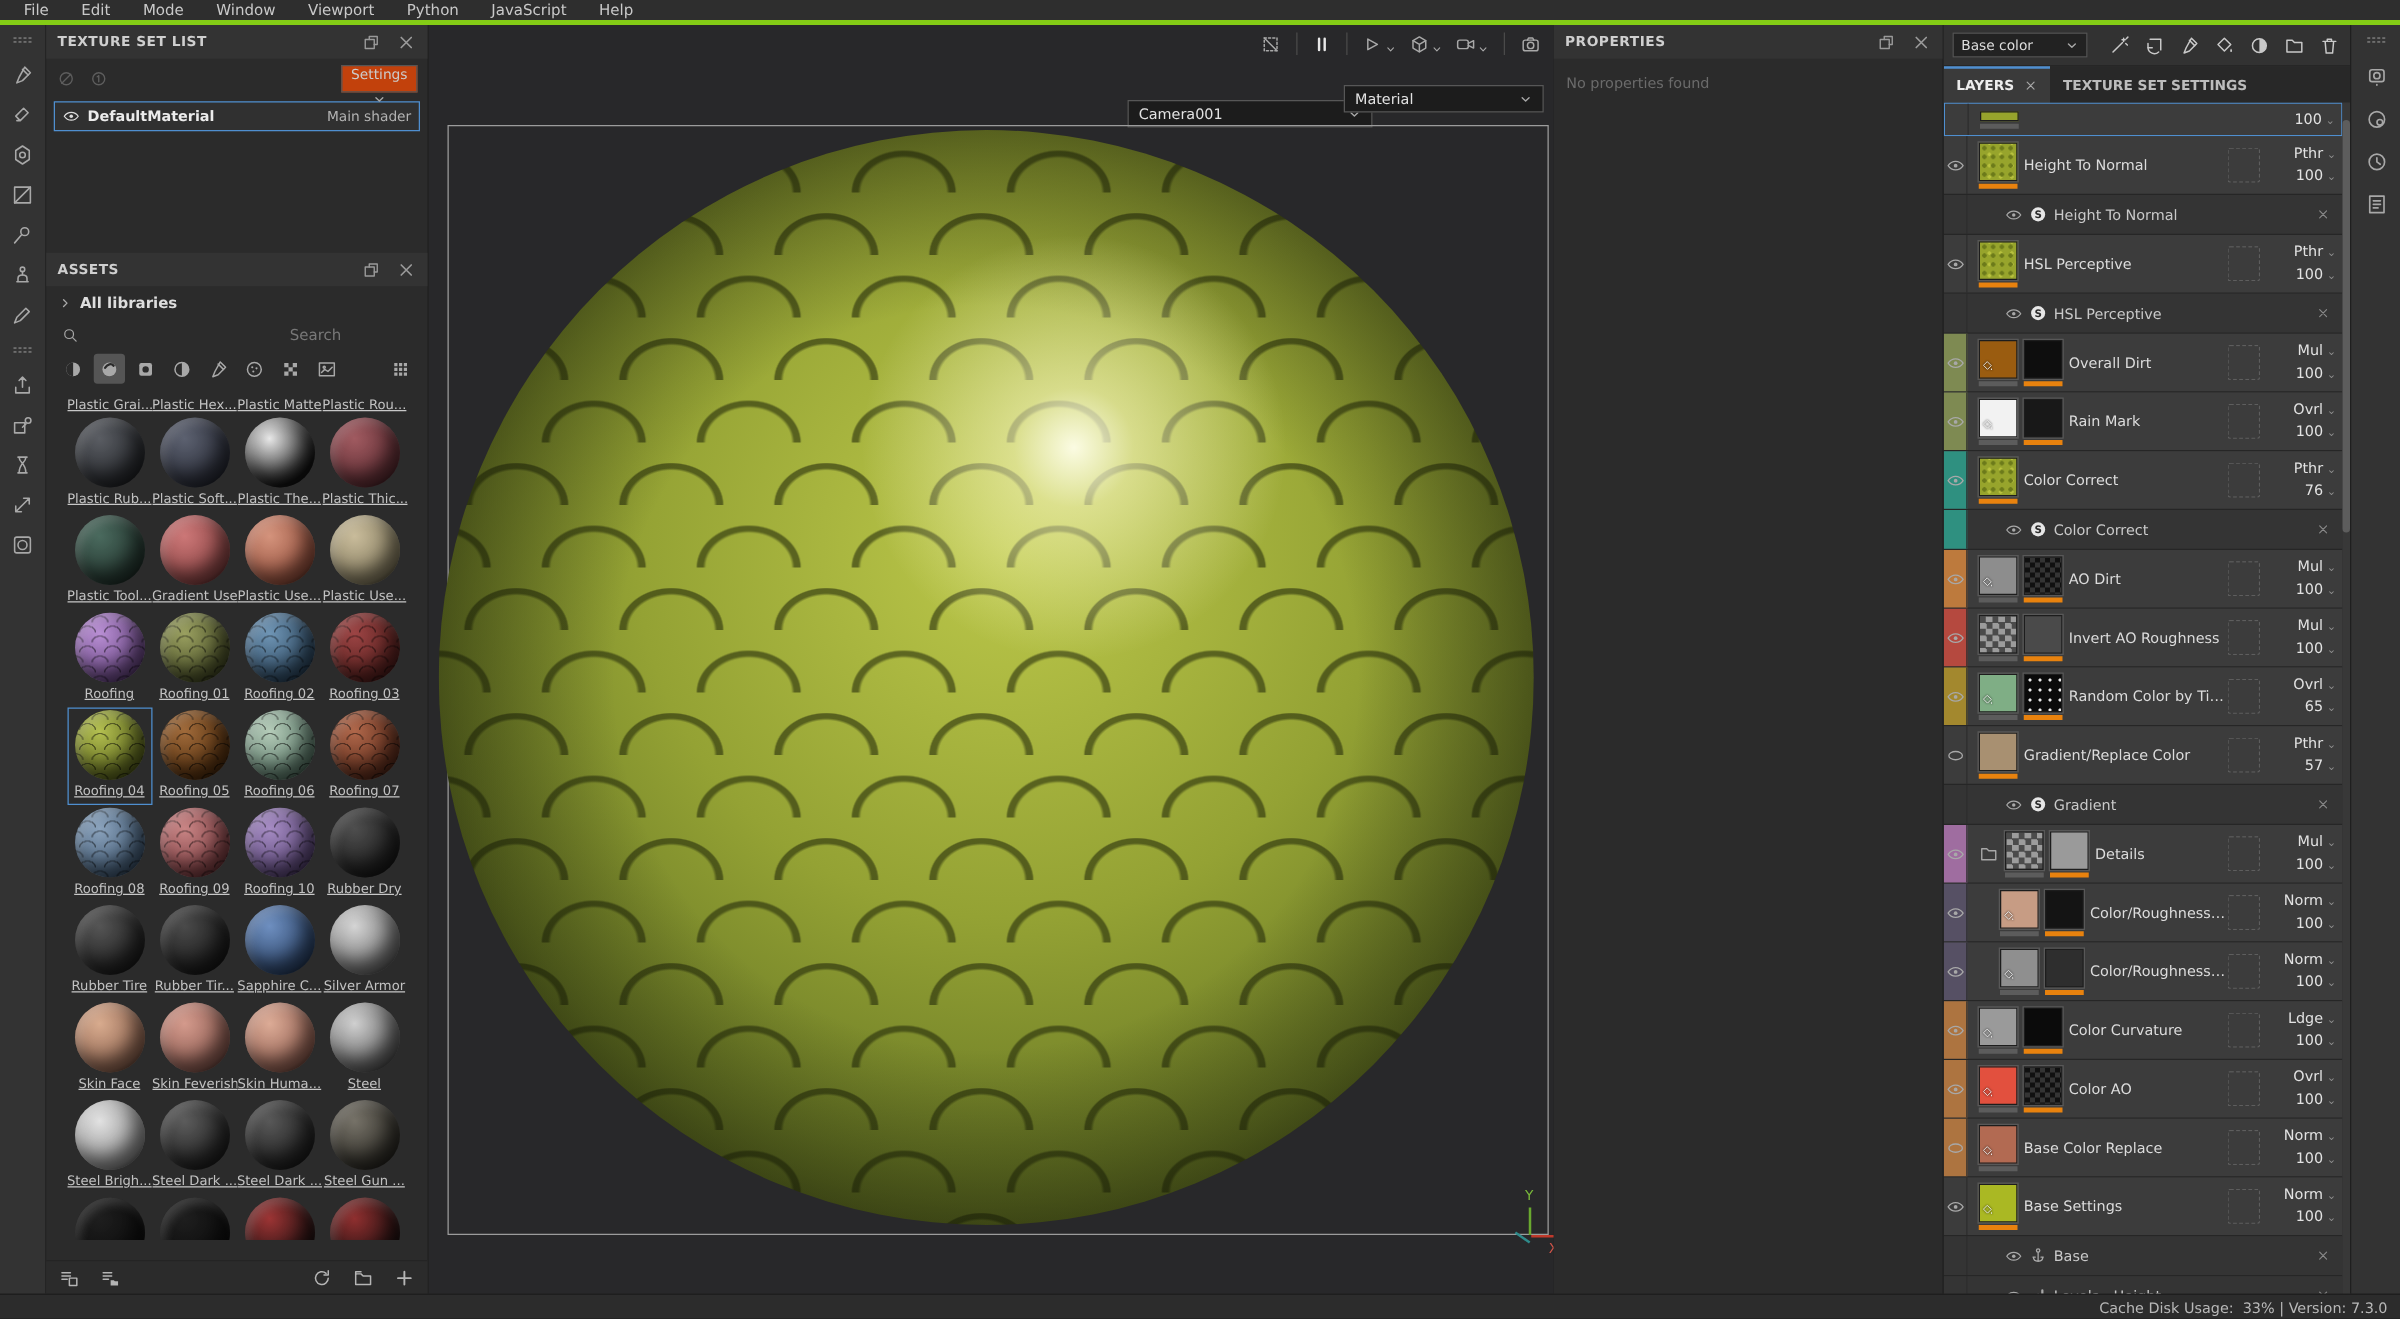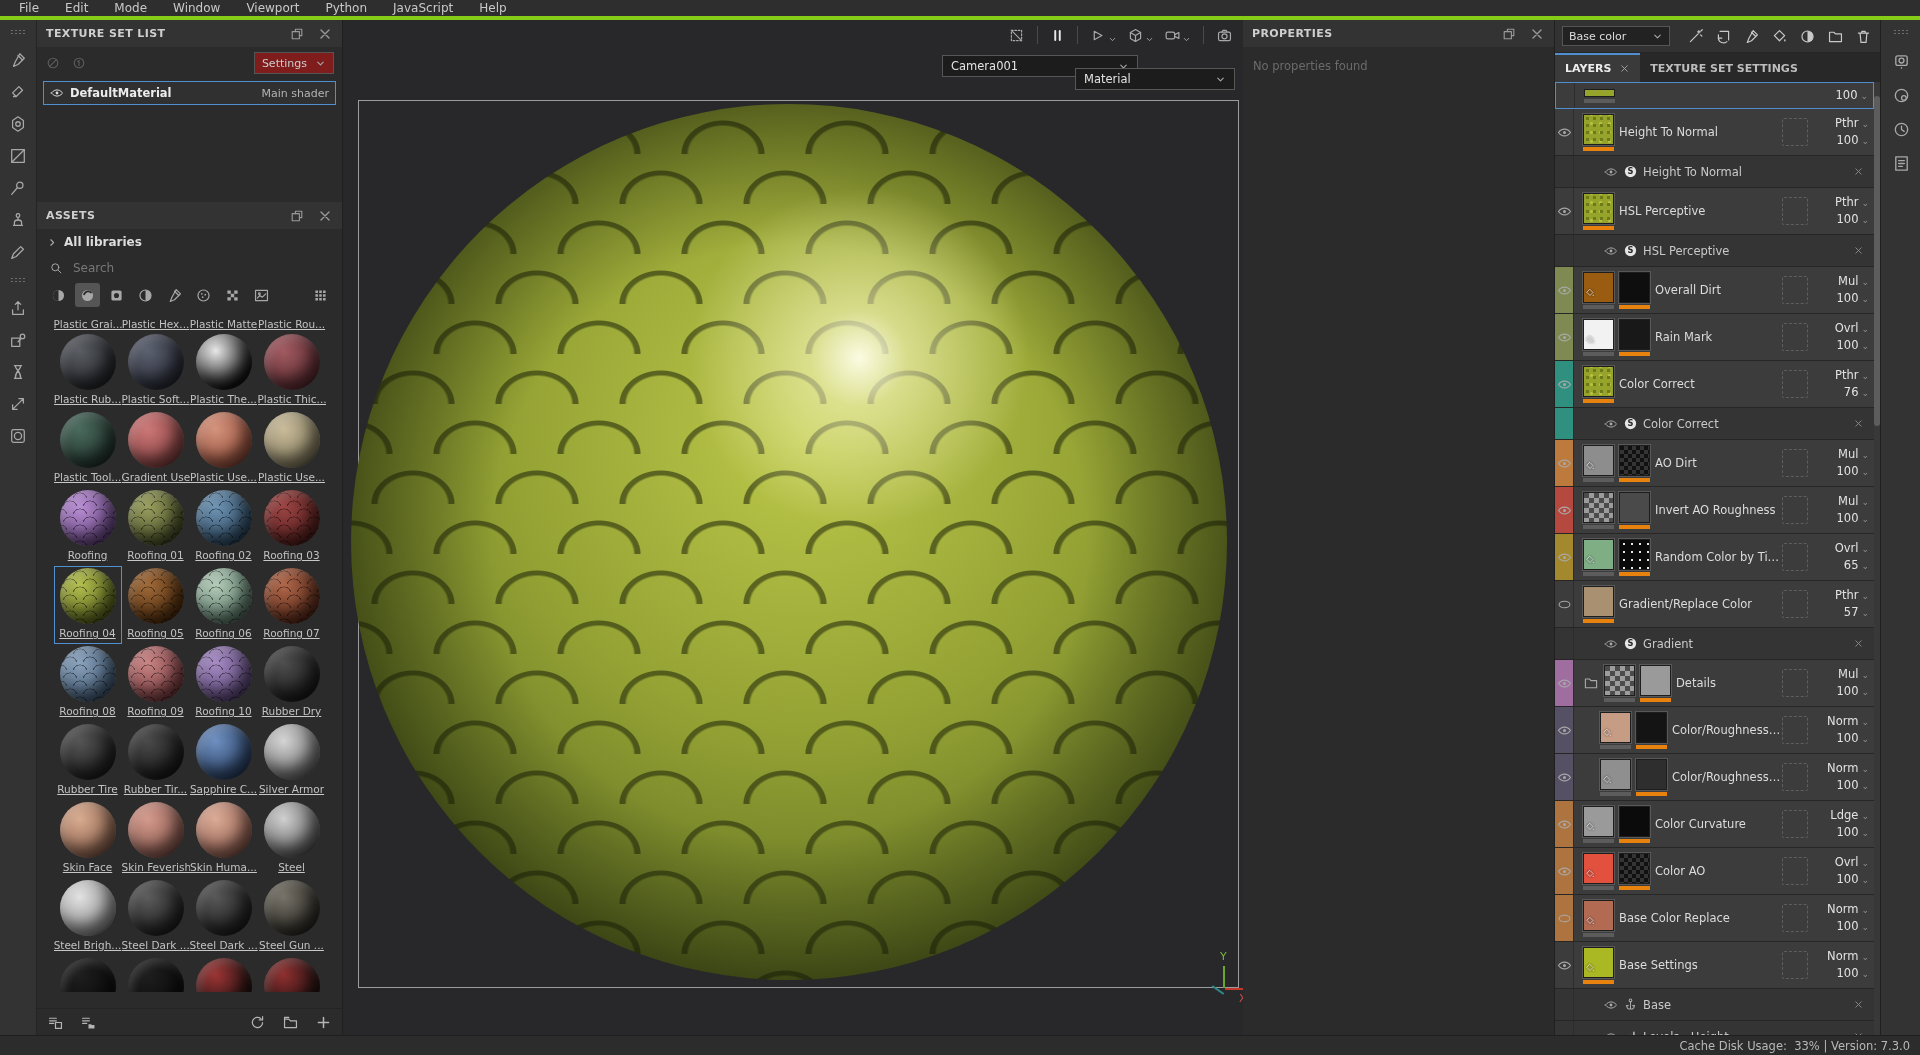--- a/index.html
+++ b/index.html
@@ -17,29 +17,29 @@
   .grip{width:16px;height:6px;margin:9px 0;background-image:radial-gradient(#6e6e6e 1px,transparent 1.2px);background-size:4px 3px;}
   
   .panel{background:#2b2b2b;box-sizing:border-box;}
   .phead{height:27px;background:#333;display:flex;align-items:center;padding:0 9px;font-weight:bold;font-size:11px;letter-spacing:.4px;color:#cfcfcf;}
   .phead .sp{flex:1;}
   .phead .icon{margin-left:12px;color:#9a9a9a;}
   
   #tsl{left:37px;top:20px;width:306px;height:182px;border-right:1px solid #1f1f1f;}
   #tsl-settings-row{display:flex;align-items:center;padding:5px 8px 4px 8px;}
   #tsl-settings-row .dim{color:#5d5d5d;margin-right:10px;}
-  .dd-btn{height:20px;background:#7f1d1d;border:1px solid #555;display:flex;align-items:center;padding:0 7px;font-size:11px;color:#ccc;gap:8px;}
+  .dd-btn{height:20px;background:#c2410c;border:1px solid #555;display:flex;align-items:center;padding:0 7px;font-size:11px;color:#ccc;gap:8px;flex-direction:column;}
   #tsl-mat-row{margin:3px 6px 0 6px;height:22px;border:1px solid #4f8fd0;background:#303030;display:flex;align-items:center;padding:0 6px;gap:6px;}
   #tsl-mat-row .mname{font-weight:bold;font-size:11.5px;color:#ececec;flex:1;}
   #tsl-mat-row .shader{color:#b3b3b3;font-size:11px;}
   
   #assets{left:37px;top:202px;width:306px;height:833px;border-right:1px solid #1f1f1f;position:absolute;}
   #assets-lib{height:26px;display:flex;align-items:center;padding-left:10px;gap:6px;font-weight:bold;font-size:12px;color:#ddd;}
   #assets-search{height:25px;display:flex;align-items:center;padding-left:12px;gap:8px;}
-  #assets-search input{background:transparent;border:none;outline:none;color:#bbb;font-size:12px;font-family:inherit;width:200px;}
+  #assets-search input{background:transparent;border:none;outline:none;color:#bbb;font-size:12px;font-family:inherit;width:200px;text-align:right;}
   #assets-search input::placeholder{color:#787878;}
   #asset-filters{height:30px;display:flex;align-items:center;padding:0 9px;gap:4px;}
   .fbtn{width:25px;height:24px;display:flex;align-items:center;justify-content:center;border-radius:3px;color:#c2c2c2;}
   .fbtn.sel{background:#555;color:#f0f0f0;}
   .fbtn.right{margin-left:auto;}
   #asset-grid{position:absolute;left:2px;right:2px;top:113px;bottom:27px;overflow:hidden;display:grid;grid-template-columns:repeat(4,68px);justify-content:center;align-content:start;}
   .acell{width:68px;height:78px;text-align:center;position:relative;box-sizing:border-box;padding-top:2px;text-decoration:underline;}
   .acell.a-label{height:17px;padding:0;}
   .acell.partial{height:36px;overflow:hidden;}
   .acell.selected{outline:1px solid #4f8fd0;outline-offset:-1px;}
@@ -631,21 +631,21 @@
     </span>
     <span class="vsep"></span>
     <span class="icon">
         <svg width="17" height="17" viewBox="0 0 20 20" fill="none" stroke="currentColor" stroke-width="1.4" stroke-linecap="round" stroke-linejoin="round">
           <rect x="3" y="6" width="14" height="10" rx="2"></rect>
           <circle cx="10" cy="11" r="3"></circle>
           <path d="M7 6l1-2h4l1 2"></path>
         </svg>
       </span>
   </div>
-  <div class="vpselect" style="left:559px;top:35px;width:196px;margin-left:40px;">
+  <div class="vpselect" style="left:559px;top:60px;width:196px;">
     <span>Camera001</span>
     <span class="sp"></span>
     <span class="icon">
         <svg width="11" height="11" viewBox="0 0 20 20" fill="none" stroke="currentColor" stroke-width="1.4" stroke-linecap="round" stroke-linejoin="round">
           <path d="M5 7.5l5 5 5-5" stroke-width="2"></path>
         </svg>
       </span>
   </div>
   <div class="vpselect" style="left:732px;top:48px;width:160px;">
     <span>Material</span>

